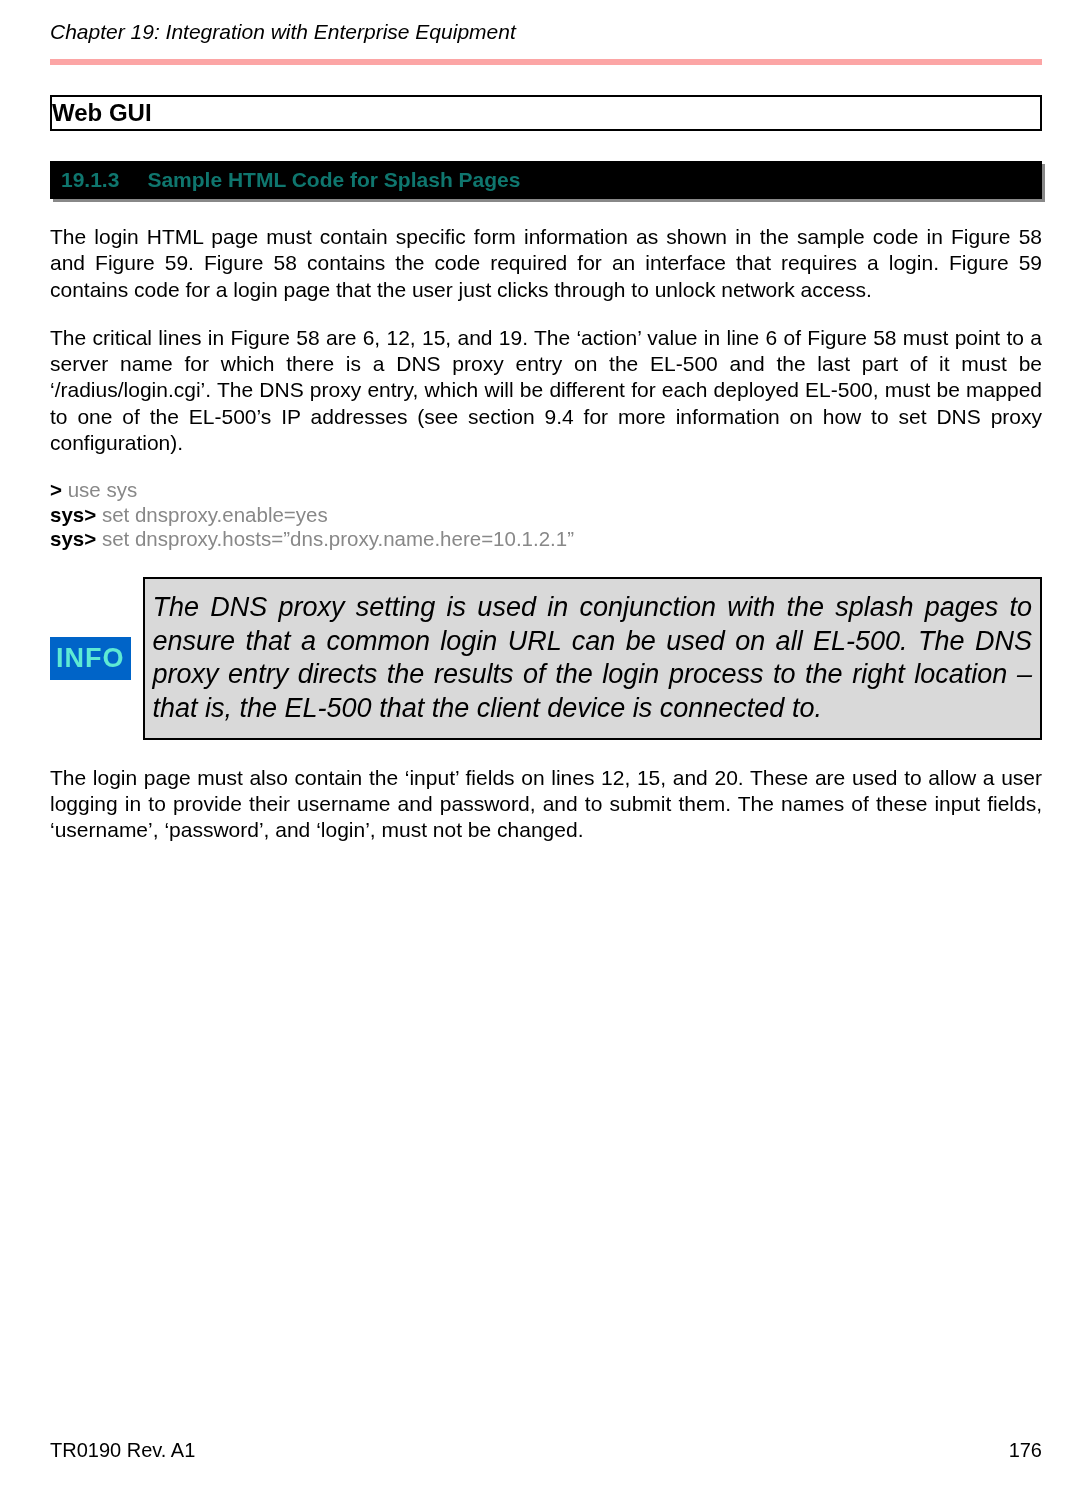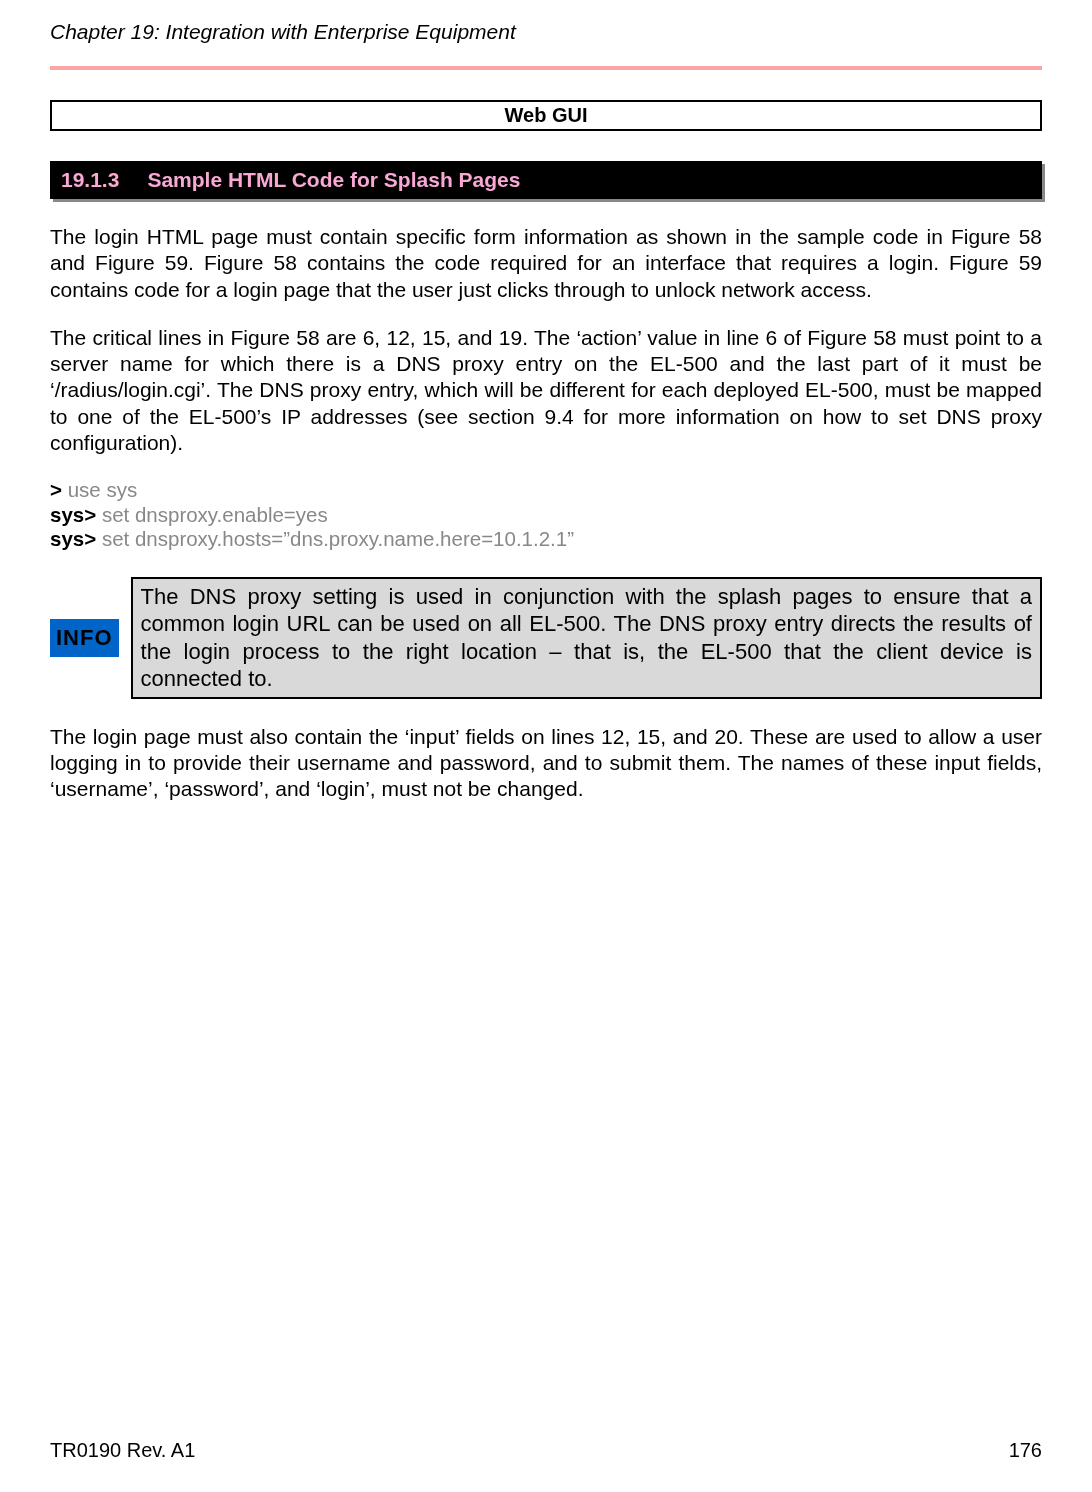--- a/index.html
+++ b/index.html
@@ -12,43 +12,42 @@
     .page {
       width: 1092px;
       height: 1492px;
       padding: 20px 50px 30px 50px;
       box-sizing: border-box;
       position: relative;
     }
     .chapter-header {
       font-style: italic;
       font-size: 21px;
-      padding-bottom: 22px;
-      border-bottom: 4px solid #fca5a5;
+      padding-bottom: 15px;
+      border-bottom: 6px solid #fca5a5;
       margin-bottom: 30px;
     }
     .web-gui-box {
       border: 2px solid #000;
-      text-align: center;
       font-weight: bold;
-      font-size: 20px;
+      font-size: 24px;
       padding: 2px 0;
       margin-bottom: 18px;
     }
     .body-text {
       font-size: 21px;
       line-height: 1.25;
       margin-bottom: 22px;
     }
     .body-text.justify {
       text-align: justify;
     }
     .section-heading {
       background: #000;
-      color: #f9a8d4;
+      color: #0f766e;
       font-weight: bold;
       font-size: 21px;
       padding: 6px 10px;
       margin-top: 30px;
       margin-bottom: 25px;
       border: 1px solid #000;
       box-shadow: 3px 3px 0 #888;
     }
     .section-heading .num {
       display: inline-block;
@@ -67,36 +66,37 @@
       color: #000;
     }
     .info-callout {
       display: flex;
       align-items: center;
       gap: 12px;
       margin-bottom: 25px;
     }
     .info-badge {
       background: #0064c8;
-      color: #000000;
+      color: #5eead4;
       font-weight: bold;
-      font-size: 22px;
+      font-size: 27px;
       padding: 6px 6px;
       font-family: Arial, sans-serif;
       letter-spacing: 1px;
       flex-shrink: 0;
     }
     .info-box {
       border: 2.5px solid #000;
       background: #d9d9d9;
-      padding: 4px 8px;
-      font-size: 22px;
+      padding: 12px 8px;
+      font-size: 27px;
       text-align: justify;
       line-height: 1.25;
       flex: 1;
+      font-style: italic;
     }
     .footer {
       position: absolute;
       bottom: 30px;
       left: 50px;
       right: 50px;
       display: flex;
       justify-content: space-between;
       font-size: 20px;
     }

